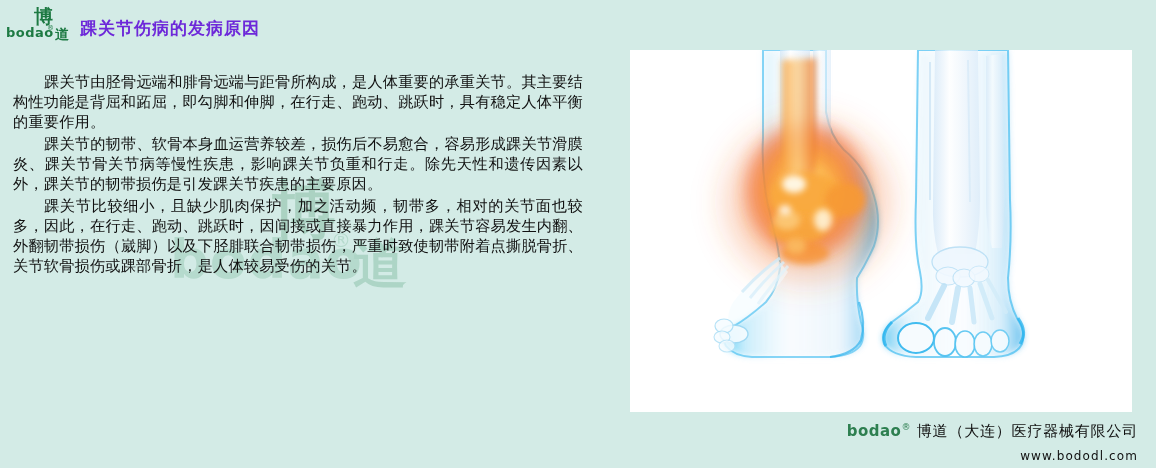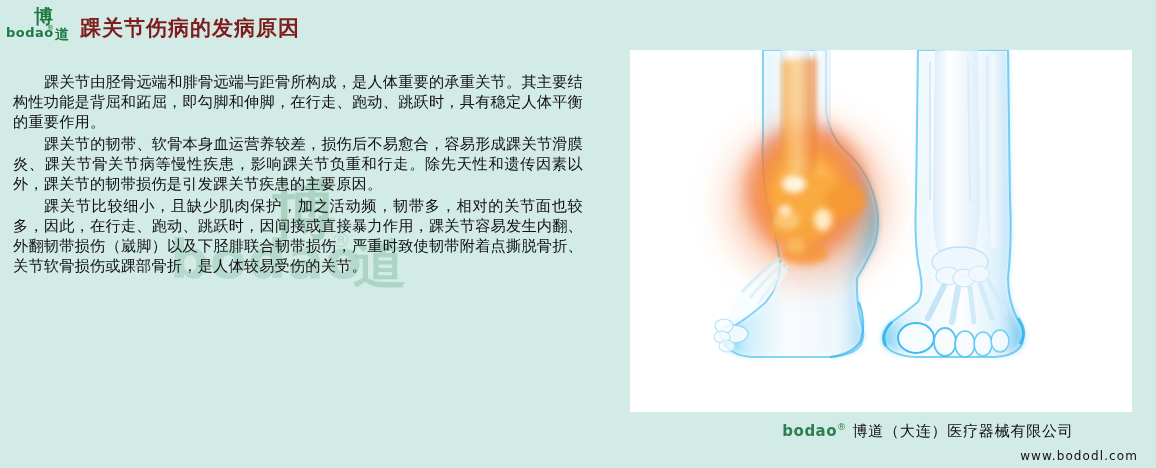--- a/index.html
+++ b/index.html
@@ -64,25 +64,25 @@
     top: 20px;
     font-size: 14px;
     line-height: 14px;
     font-weight: bold;
     color: #1d7a43;
   }
   #page-title {
     position: absolute;
     left: 80px;
     top: 17px;
-    font-size: 21px;
+    font-size: 17px;
     line-height: 22px;
     font-weight: bold;
     letter-spacing: 1px;
-    color: #7f1d1d;
+    color: #6d28d9;
     white-space: nowrap;
   }
 
   
   #article {
     position: absolute;
     left: 13px;
     top: 72px;
     width: 570px;
     z-index: 3;
@@ -169,21 +169,20 @@
     top: 416px;
     width: 420px;
     text-align: right;
   }
   #footer .company-line {
     font-size: 15px;
     line-height: 22px;
     color: #111111;
     letter-spacing: 0.8px;
     white-space: nowrap;
-    text-align: center;
   }
   #footer .company-line .foot-word {
     color: #2d7f50;
     font-weight: bold;
     letter-spacing: 0.5px;
   }
   #footer .company-line .foot-reg {
     color: #2d7f50;
     font-size: 9px;
     vertical-align: super;

